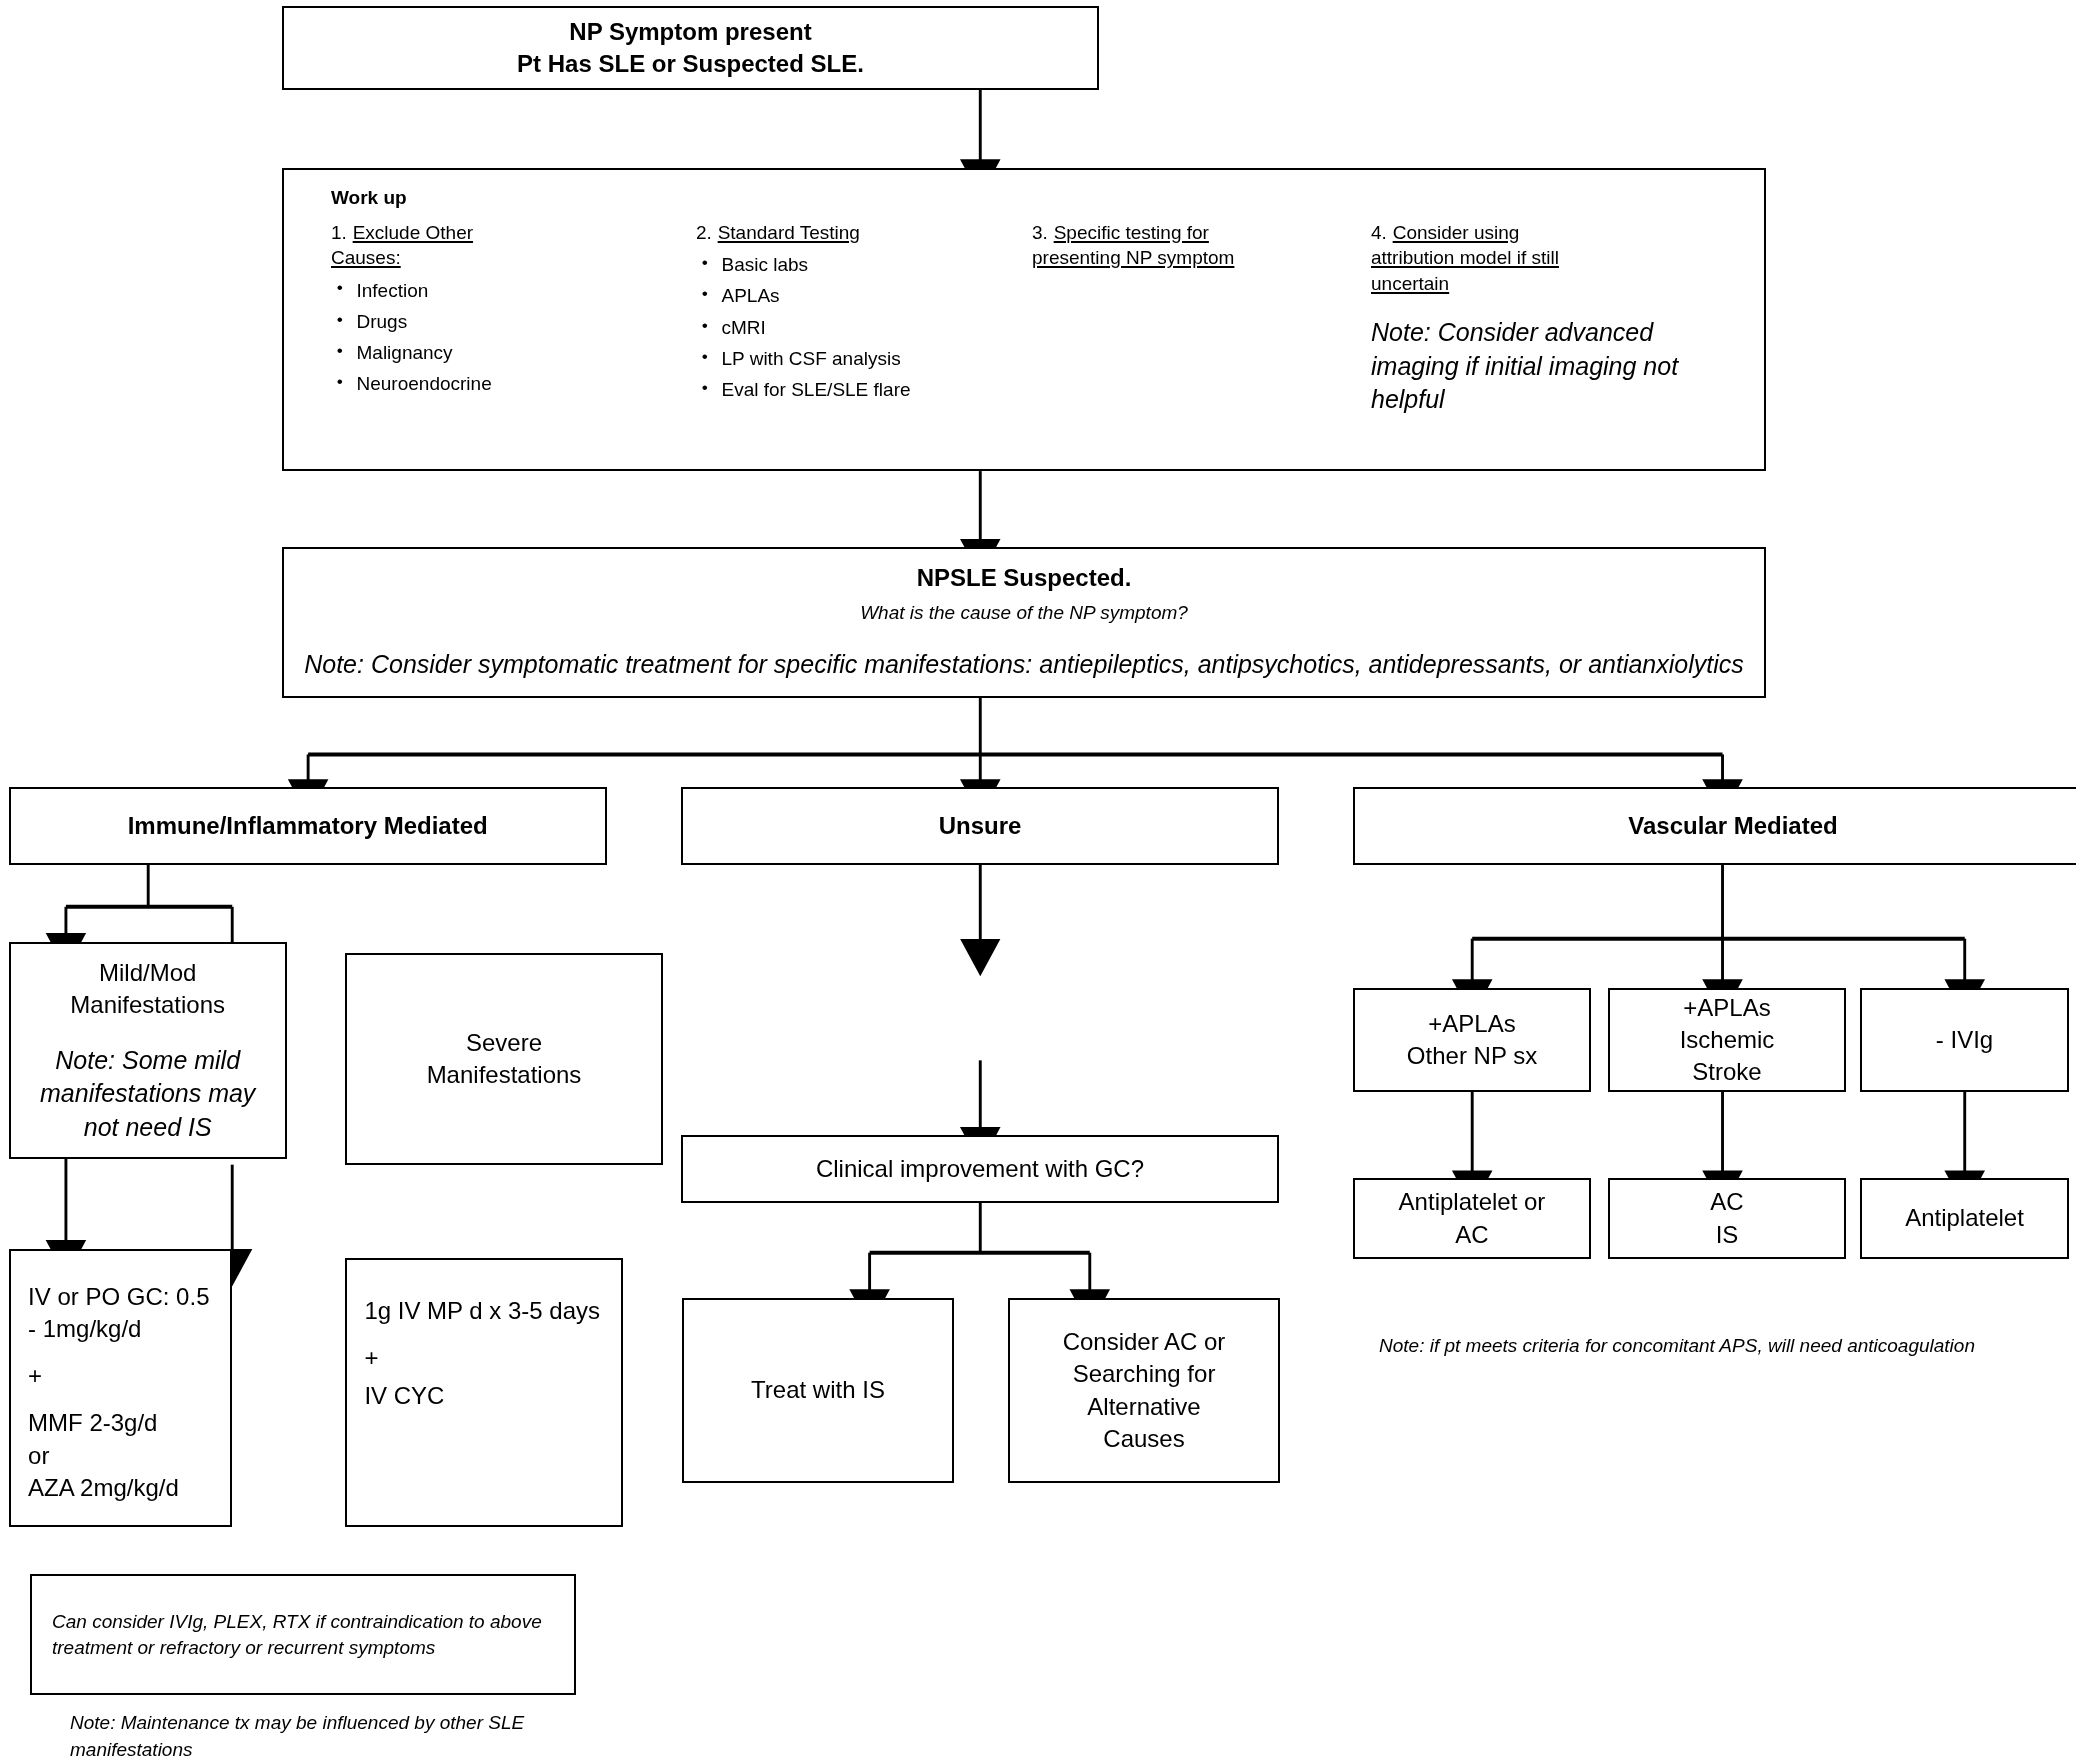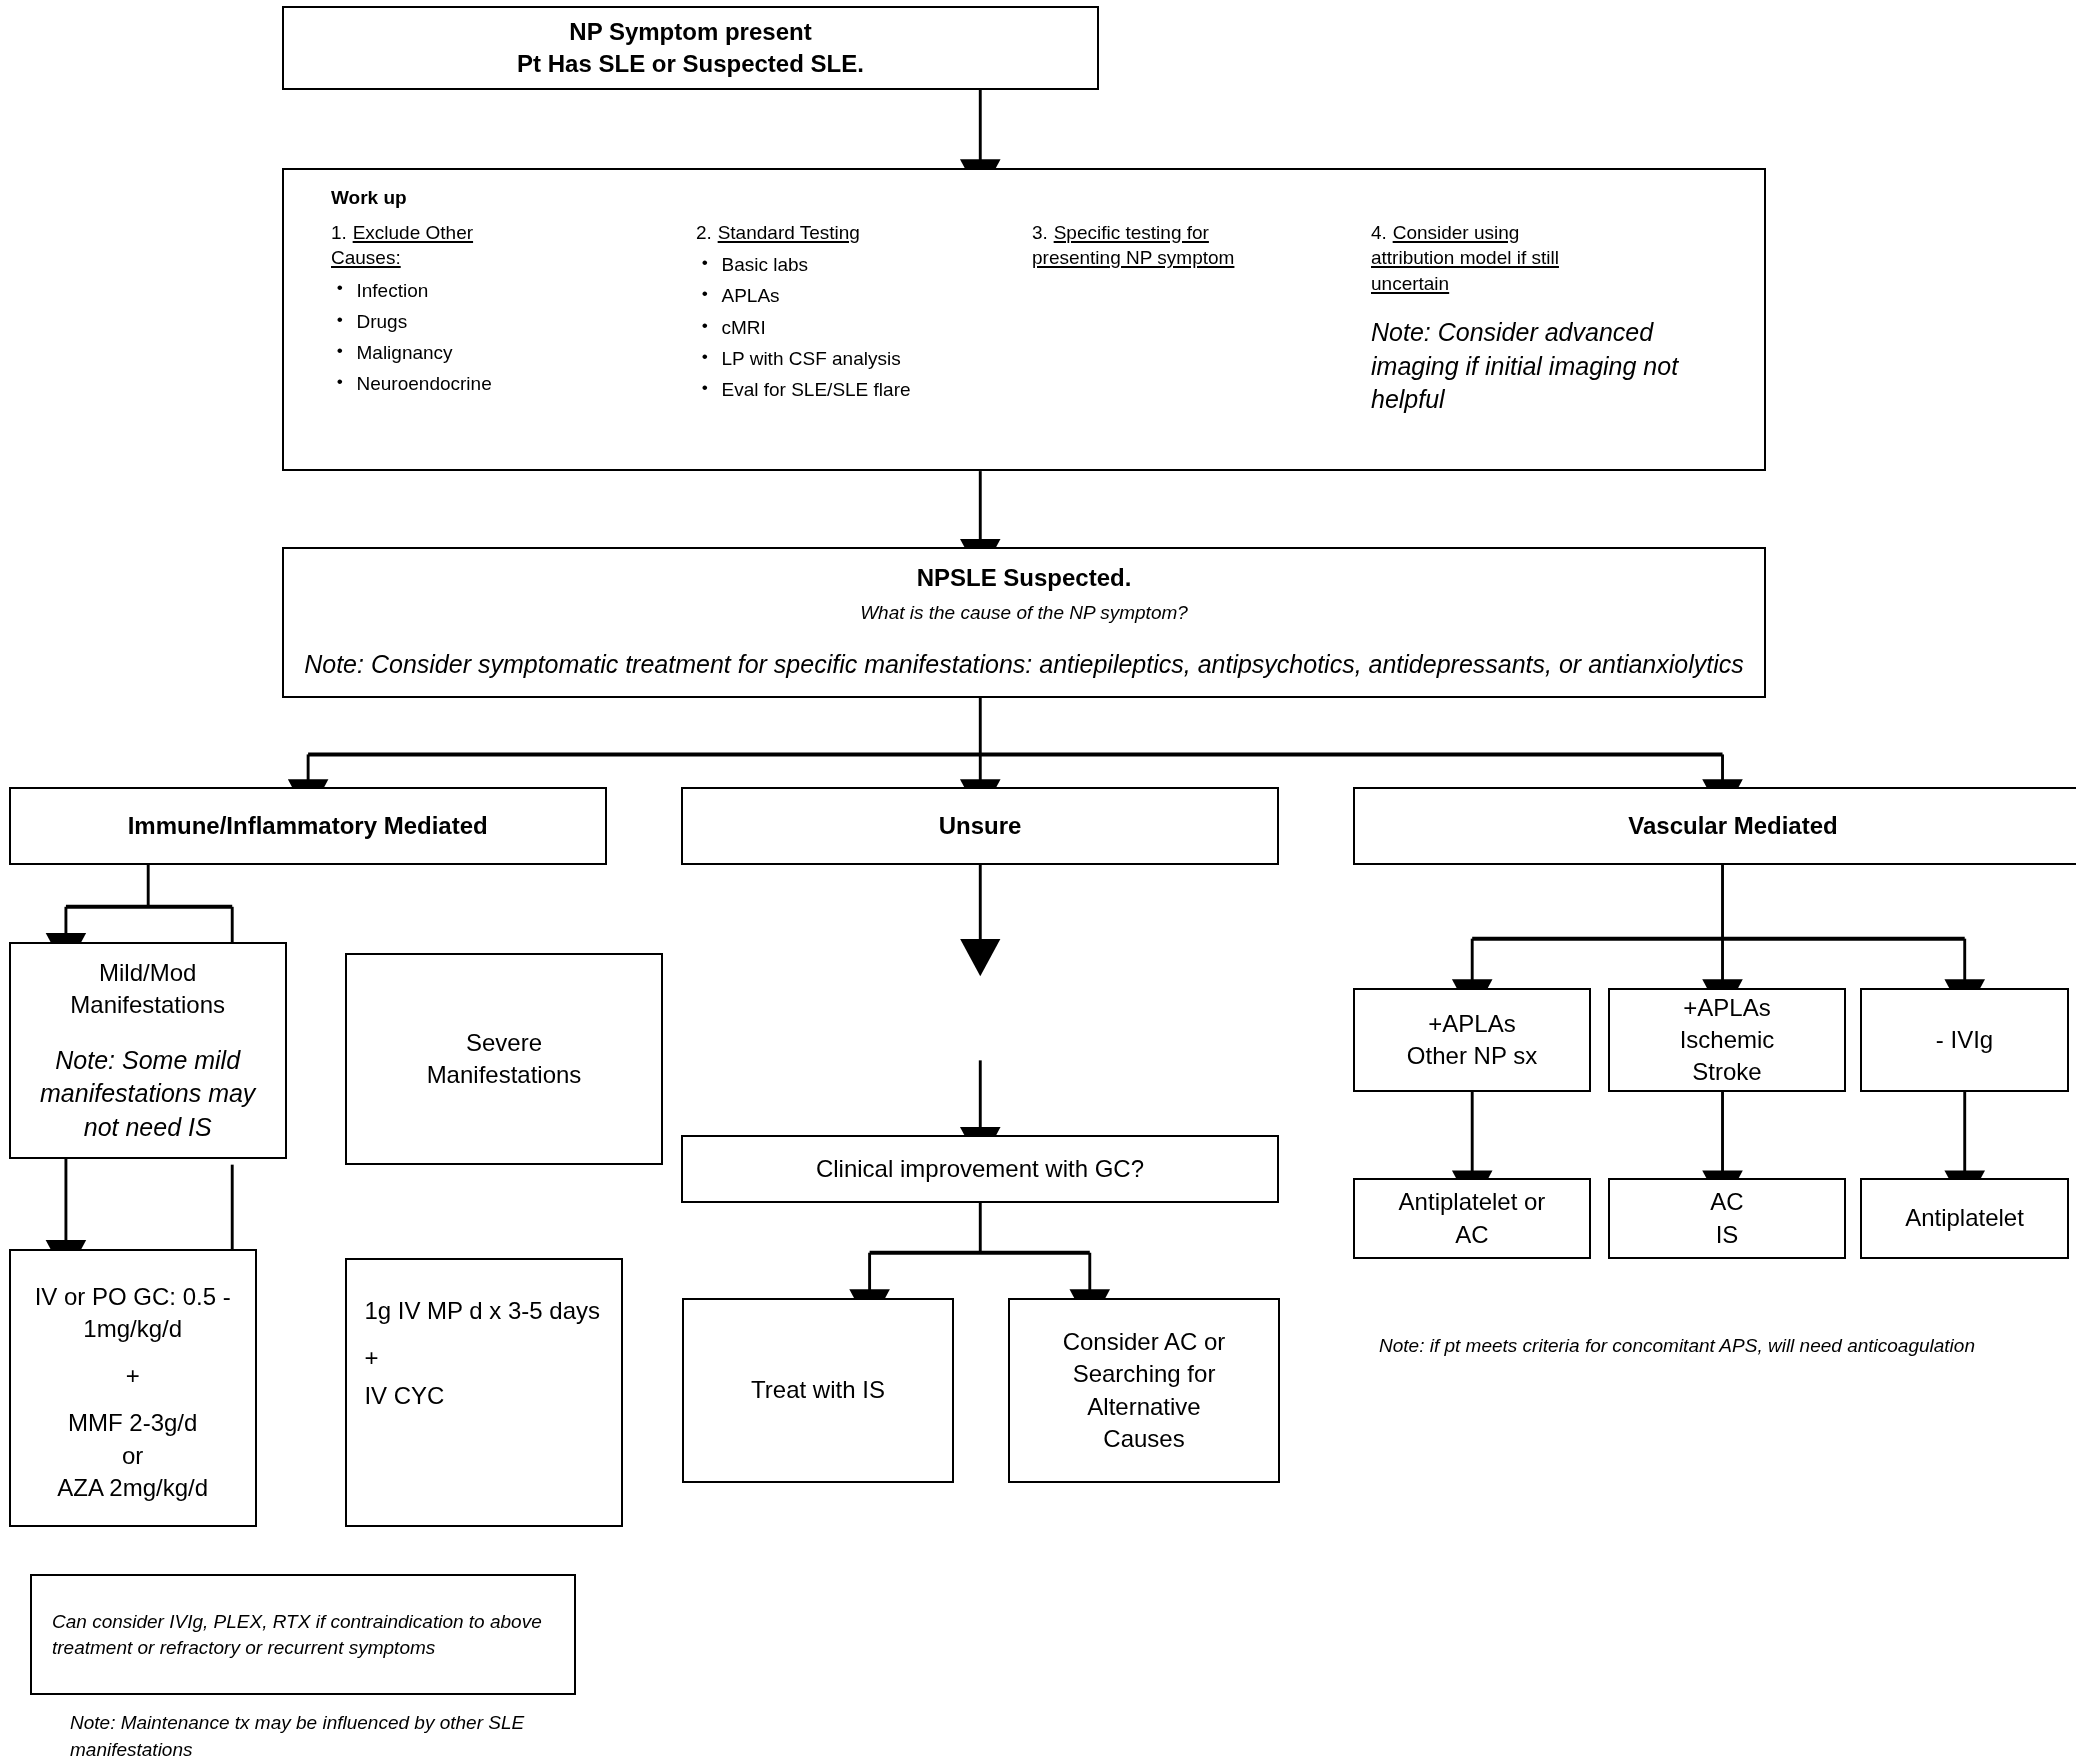--- a/index.html
+++ b/index.html
@@ -168,21 +168,21 @@
     <div class="t f42">Mild/Mod</div>
     <div class="t f42">Manifestations</div>
     <div class="t i f34" style="margin-top:23px;">Note: Some mild manifestations may not need IS</div>
   </div>
 
   <div class="box center" style="left:345px;top:953px;width:318px;height:212px;padding:15px 9px;">
     <div class="t f42">Severe</div>
     <div class="t f42">Manifestations</div>
   </div>
 
-  <div class="box" style="left:8.7px;top:1249px;width:248px;height:278px;padding:30px 17.4px;justify-content:flex-start;text-align:center;">
+  <div class="box" style="left:8.7px;top:1249px;width:223px;height:278px;padding:30px 17.4px;justify-content:flex-start;">
     <div class="t f42">IV or PO GC: 0.5 - 1mg/kg/d</div>
     <div class="t f42" style="margin-top:15px;">+</div>
     <div class="t f42" style="margin-top:15px;">MMF 2-3g/d</div>
     <div class="t f42">or</div>
     <div class="t f42">AZA 2mg/kg/d</div>
   </div>
 
   <div class="box" style="left:345px;top:1258px;width:278px;height:269px;padding:35px 17.4px;justify-content:flex-start;">
     <div class="t f42">1g IV MP d x 3-5 days</div>
     <div class="t f42" style="margin-top:15px;">+</div>

